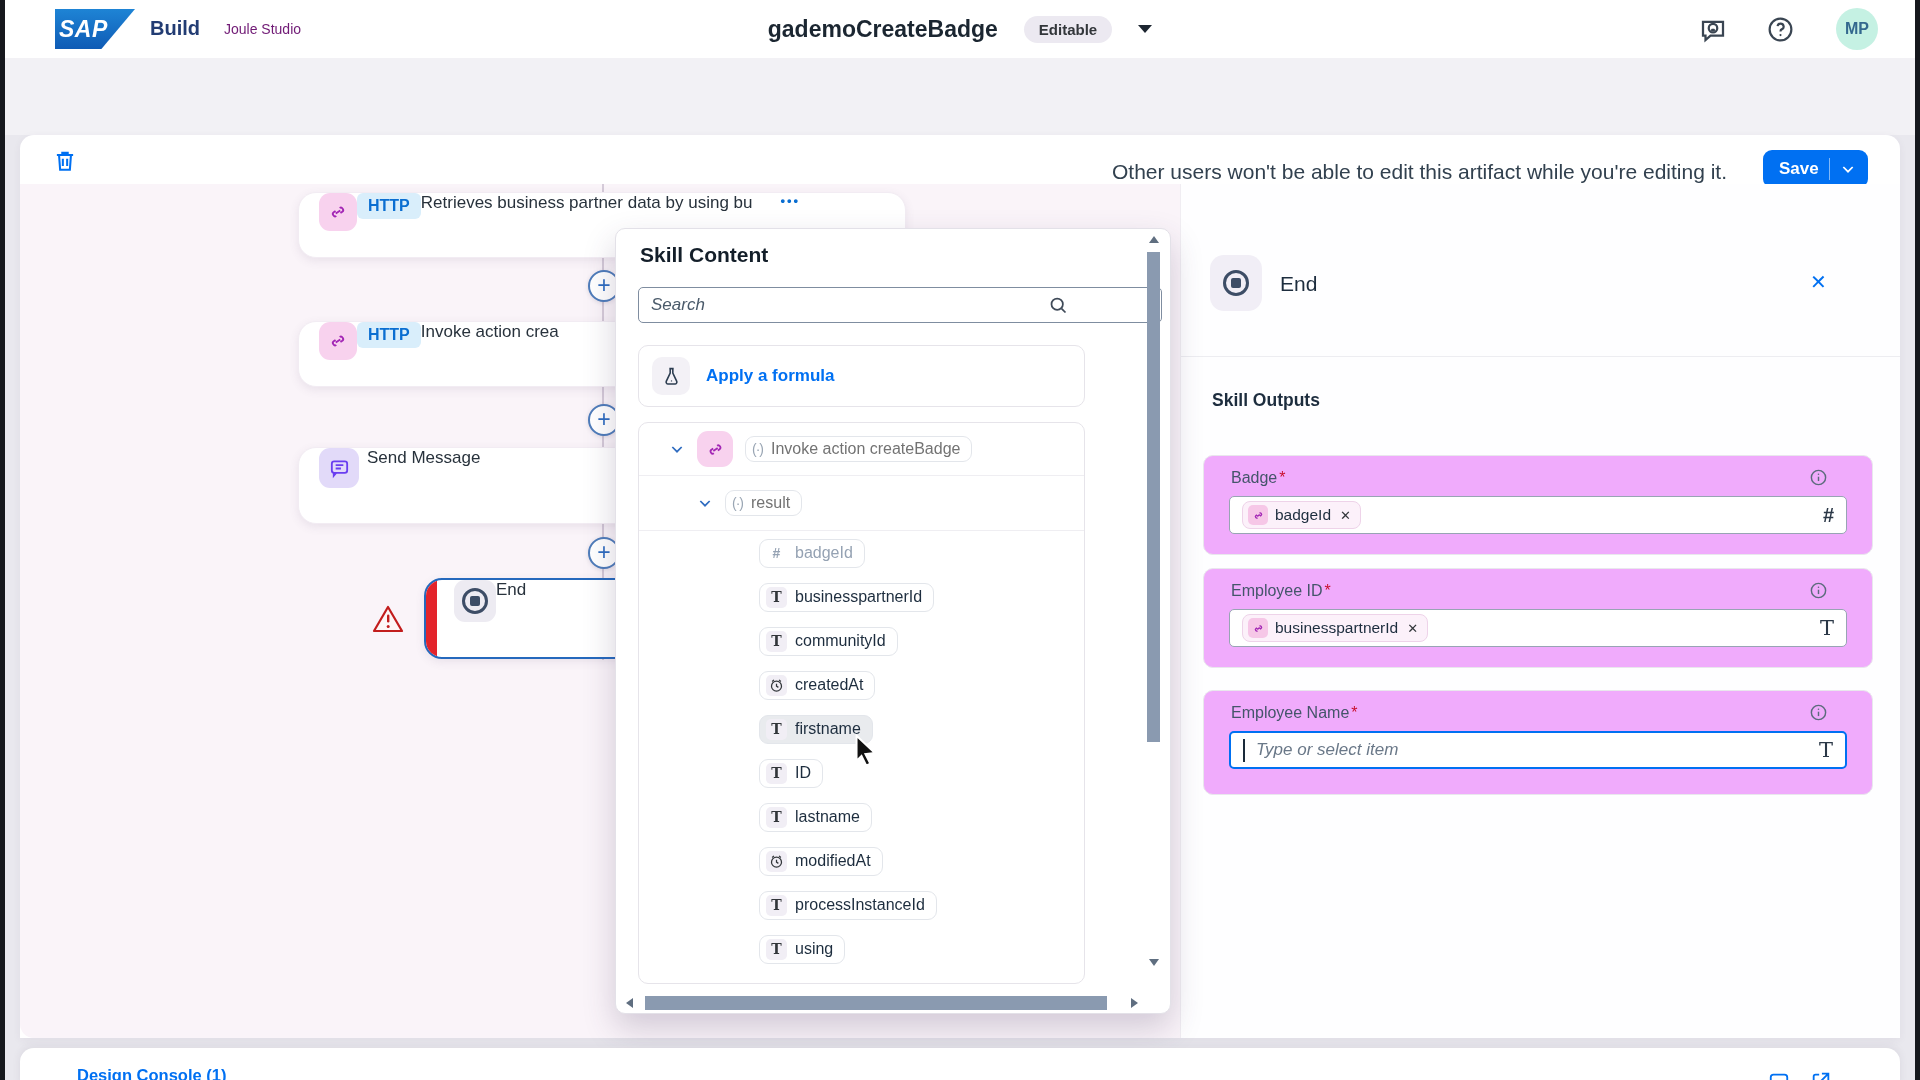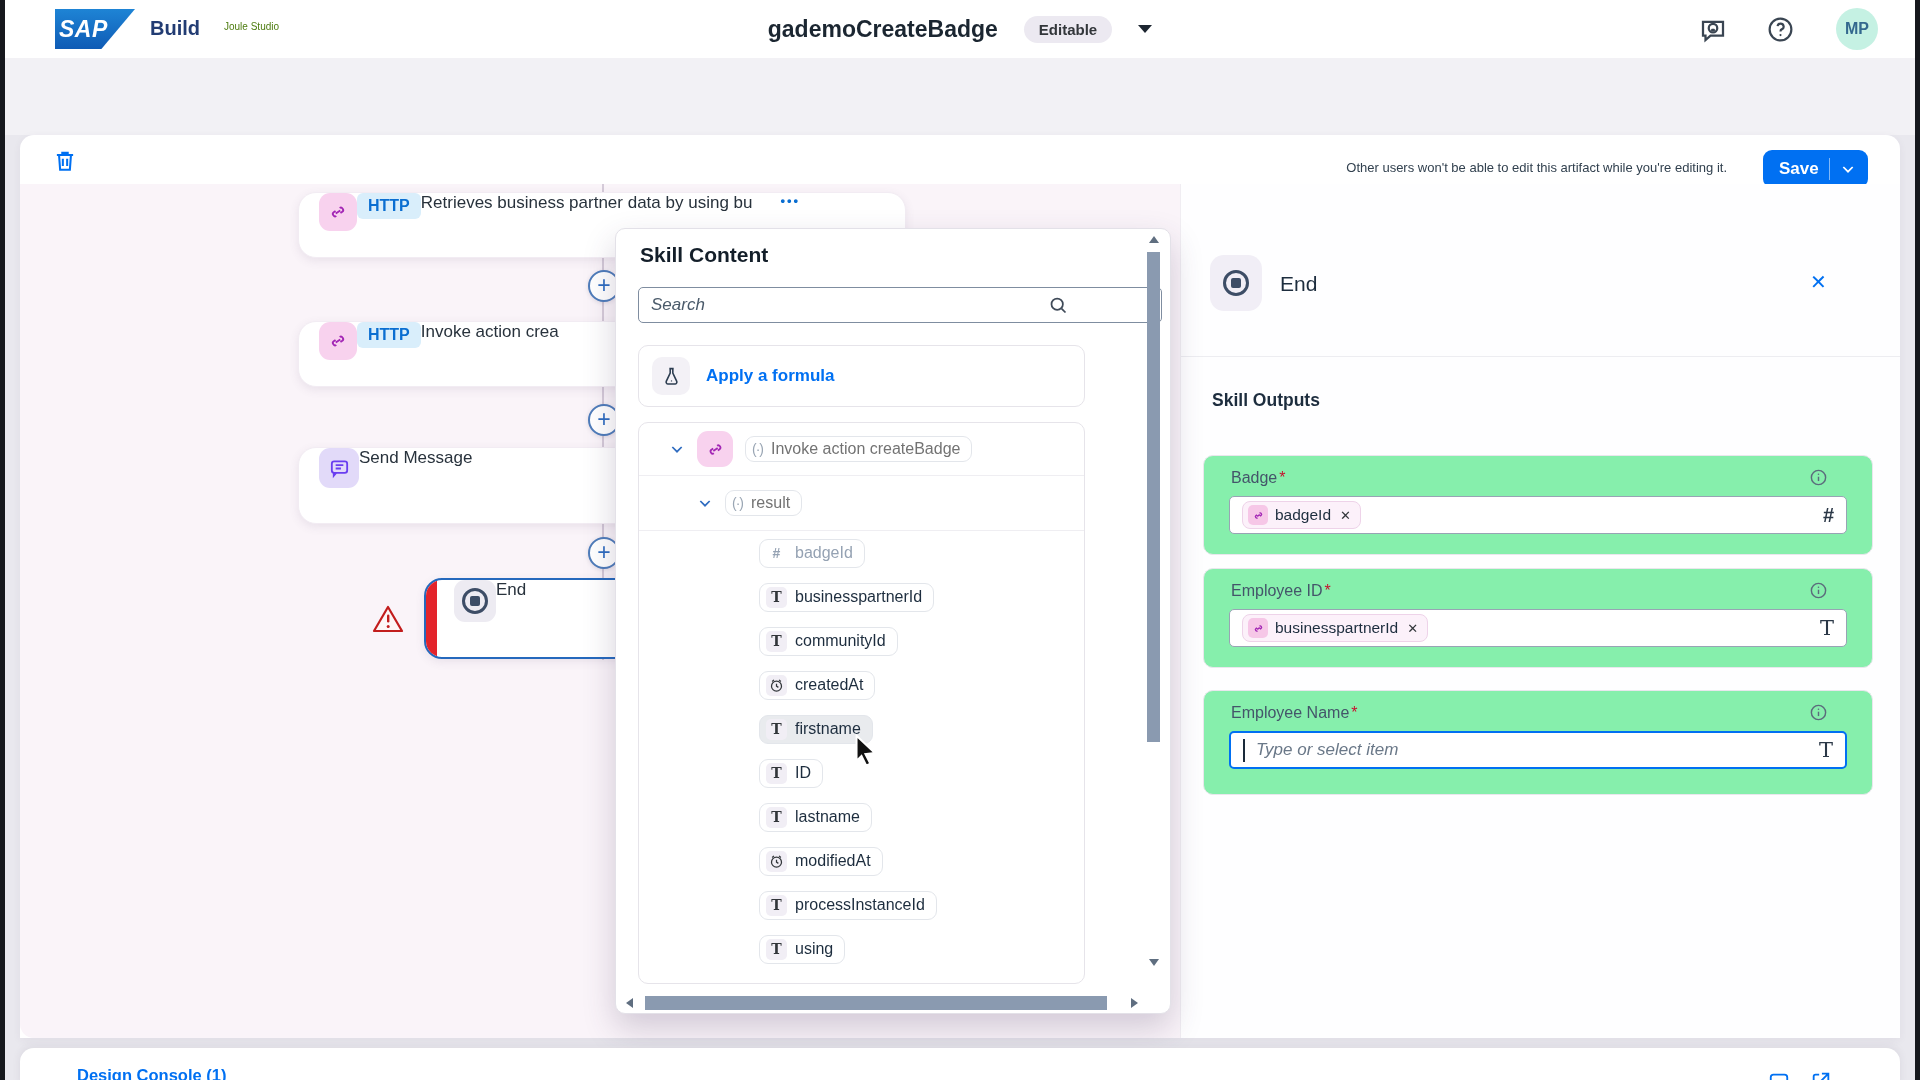--- a/index.html
+++ b/index.html
@@ -8,21 +8,21 @@
   .screen{position:relative;width:1920px;height:1080px;overflow:hidden;background:#e9e8ee}
   .abs{position:absolute}
   svg{display:block}
 
   
   .topbar{left:0;top:0;width:1920px;height:58px;background:#fff}
   .sap-logo{left:55px;top:9px;width:80px;height:40px;background:linear-gradient(180deg,#1e84d5,#0f5bb5);
     clip-path:polygon(0 0,100% 0,58% 100%,0 100%);color:#fff;font-weight:bold;font-style:italic;
     font-size:23px;line-height:40px;padding-left:4px;letter-spacing:.5px}
   .brand-product{left:150px;top:17px;font-size:20px;font-weight:bold;color:#223c73}
-  .brand-studio{left:224px;top:21px;font-size:10px;color:#4d7c0f}
+  .brand-studio{left:224px;top:21px;font-size:14px;color:#701a75}
   .title-group{left:0;top:0;width:1920px;height:58px;display:flex;align-items:center;justify-content:center;gap:26px;pointer-events:none}
   .doc-title{font-size:23px;font-weight:bold;color:#1b2631}
   .state-pill{background:#ece9f1;border-radius:15px;padding:5px 15px;font-size:15px;font-weight:bold;color:#32363a}
   .state-caret{width:0;height:0;border-left:7px solid transparent;border-right:7px solid transparent;border-top:8px solid #1d2631}
   .topbar-icon{color:#3a4552}
   .avatar{left:1836px;top:8px;width:42px;height:42px;border-radius:50%;background:#c5f1e3;
     display:flex;align-items:center;justify-content:center;font-size:16px;font-weight:bold;color:#33688e}
 
   
   .tabstrip{left:0;top:58px;width:1920px;height:77px;background:#f2f1f5}
@@ -36,21 +36,21 @@
   .tab-close{color:#0070f2;font-size:16px;font-weight:bold;margin-left:4px}
   .release-btn{left:1718px;top:94px;width:120px;height:38px;background:#fff;border:1px solid #dbd9e0;border-radius:10px;
     box-shadow:0 1px 3px rgba(40,30,60,.08);display:flex;align-items:center;justify-content:center;gap:9px;
     color:#0070f2;font-size:17px;font-weight:bold}
   .gear-btn{left:1852px;top:94px;width:46px;height:38px;background:#fff;border:1px solid #dbd9e0;border-radius:10px;
     box-shadow:0 1px 3px rgba(40,30,60,.08);display:flex;align-items:center;justify-content:center;color:#0070f2;font-size:24px;line-height:1}
 
   
   .editor-card{left:20px;top:135px;width:1880px;height:903px;background:#fff;border-radius:14px 14px 0 0;box-shadow:0 2px 8px rgba(60,50,80,.06)}
   .trash-btn{left:50px;top:146px;width:30px;height:30px;display:flex;align-items:center;justify-content:center}
-  .lock-msg{top:160px;right:193px;font-size:13px;color:#32414f}
+  .lock-msg{top:160px;right:193px;font-size:21px;color:#32414f}
   .save-btn{left:1763px;top:150px;height:38px;background:#0070f2;border-radius:9px;display:flex;align-items:center;
     color:#fff;font-size:17px;font-weight:bold;padding:0 12px 0 16px;gap:10px}
   .save-divider{width:1px;height:22px;background:rgba(255,255,255,.5)}
 
   
   .canvas{left:20px;top:184px;width:1160px;height:854px;background:#faf4f9;border-radius:0 0 0 14px}
   .connector{left:602px;top:184px;width:2px;height:476px;background:#d5cbd9}
   .flow-node{position:absolute;background:#fff;border:1px solid #f2ecf3;border-radius:18px;
     box-shadow:0 3px 10px rgba(90,70,110,.10);display:flex;align-items:flex-start;padding:0 20px;}
   .icon-chip{border-radius:11px;display:flex;align-items:center;justify-content:center;flex:0 0 auto}
@@ -107,21 +107,21 @@
 
   
   .detail-panel{left:1180px;top:184px;width:720px;height:854px;background:#fefeff;border-left:1px solid #f0edf2}
   .panel-chip{left:1210px;top:255px;width:52px;height:56px;border-radius:14px;background:#f1eef6;display:flex;align-items:center;justify-content:center}
   .end-glyph{width:26px;height:26px;border:3px solid #3d4d66;border-radius:50%;display:flex;align-items:center;justify-content:center}
   .end-glyph i{width:10px;height:10px;background:#3d4d66;border-radius:2px}
   .panel-title{left:1280px;top:272px;font-size:21px;color:#1d2d3e}
   .panel-close{left:1810px;top:270px;font-size:20px;font-weight:bold;color:#0070f2}
   .panel-divider{left:1181px;top:356px;width:719px;height:1px;background:#ededf1}
   .panel-section{left:1212px;top:390px;font-size:17.5px;font-weight:bold;color:#1d2d3e}
-  .field-card{position:absolute;left:1203px;width:670px;border:1px solid #e9e7ed;border-radius:10px;background:#86efac}
+  .field-card{position:absolute;left:1203px;width:670px;border:1px solid #e9e7ed;border-radius:10px;background:#f0abfc}
   .field-label{position:absolute;left:27px;top:13px;font-size:16px;color:#44556a}
   .req{color:#c8102e;margin-left:2px}
   .info-icon{position:absolute;right:44px;top:12px}
   .field-input{position:absolute;left:25px;top:40px;width:618px;height:38px;border:1px solid #98a4b4;border-radius:5px;background:#fff;
     display:flex;align-items:center;padding:0 12px;gap:8px}
   .field-input.focused{border:2.5px solid #0070f2}
   .vtype{position:absolute;right:12px;font-family:"DejaVu Serif",serif;font-size:21px;color:#2b3847}
   .vtype.number{font-family:"Liberation Sans",sans-serif;font-size:20px;font-weight:bold}
   .token{display:inline-flex;align-items:center;gap:7px;background:#fcf1fa;border:1px solid #eed3e9;border-radius:8px;padding:3px 9px 3px 5px;font-size:15.5px;color:#1d2d3e}
   .token .mini-chip{width:20px;height:20px;border-radius:5px;background:#f6c7e7;display:flex;align-items:center;justify-content:center}
@@ -245,21 +245,21 @@
 
   <div class="plus-btn" style="left:588px;top:404px">+</div>
 
   <div class="flow-node abs" style="left:298px;top:447px;width:608px;height:77px">
     <span class="icon-chip chip-lav" style="width:40px;height:40px">
       <svg width="23" height="23" viewBox="0 0 24 24" fill="none" stroke="#6a3ef0" stroke-width="1.9">
         <rect x="4" y="4.5" width="16" height="12" rx="2.5"></rect>
           <path d="M8 8.5 h8 M8 12 h5.5 M8.5 16.5 l-2.5 3 v-3"></path>
       </svg>
     </span>
-    <span class="node-label" style="">Send Message</span>
+    <span class="node-label" style="margin-left:8px">Send Message</span>
   </div>
 
   <div class="plus-btn" style="left:588px;top:537px">+</div>
 
   <div class="flow-node abs end-node">
     <span class="end-stripe"></span>
     <span class="icon-chip chip-gray" style="width:42px;height:42px">
       <span class="end-glyph">
           <i></i>
         </span>

